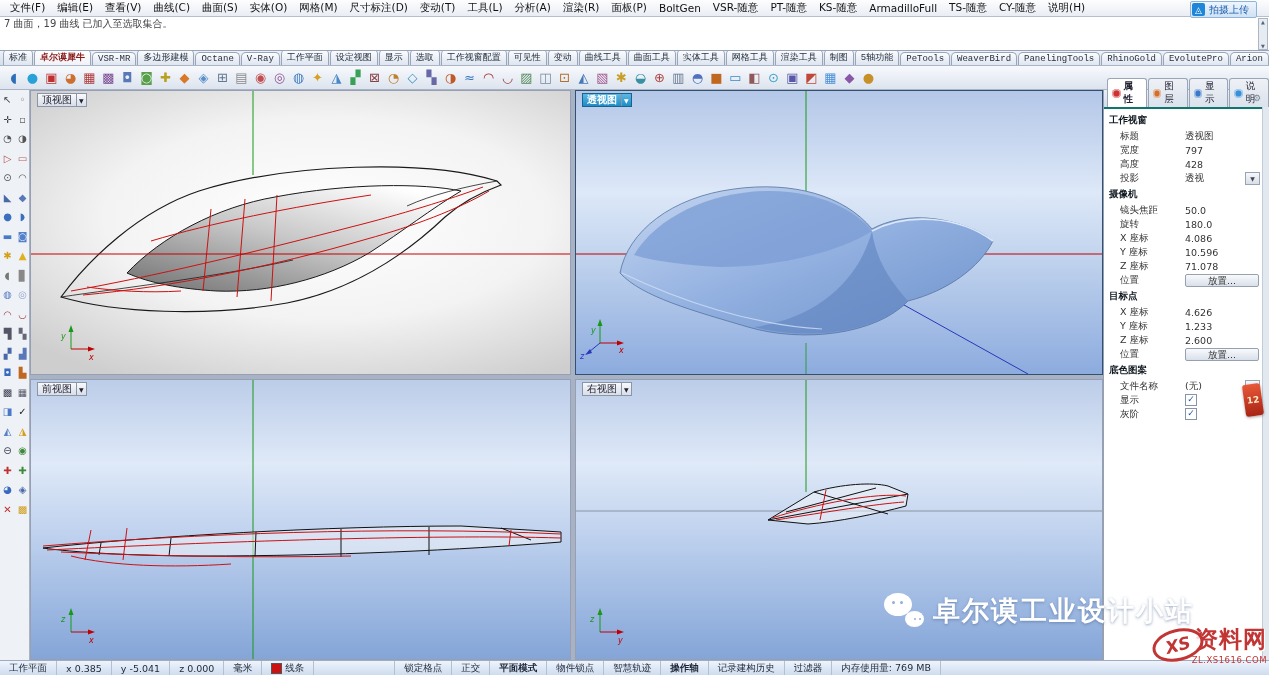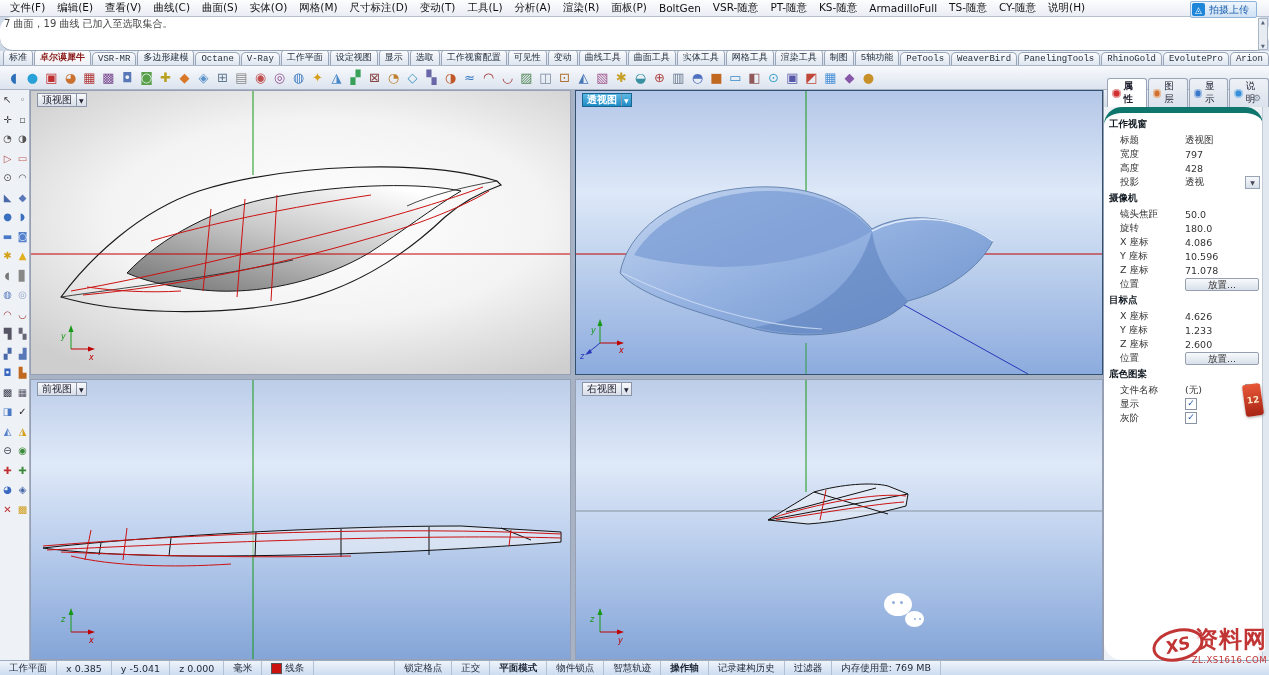--- a/index.html
+++ b/index.html
@@ -12,21 +12,21 @@
            display:flex;align-items:center;padding-left:4px;box-sizing:border-box;font-size:10.5px;}
   .menu-item{padding:8px 6px;white-space:nowrap;}
   .upload-btn{position:absolute;right:12px;top:1px;height:15px;display:flex;align-items:center;gap:4px;
               background:linear-gradient(#eef5fd,#cfe2f4);border:1px solid #8fb4da;border-radius:2px;
               padding:0 7px 0 1px;font-size:10px;color:#1a5fae;z-index:30;}
   .upload-icon{width:13px;height:13px;background:#1e86d8;border-radius:2px;color:#fff;font-size:9px;
                display:flex;align-items:center;justify-content:center;}
 
   
   .cmdarea{position:absolute;left:0;top:17px;width:100%;height:34px;background:#fff;
-           border-bottom:1px solid #96a4b6;box-sizing:border-box;padding:1px 14px 0 4px;line-height:11px;font-size:10px;border-radius:13px;}
+           border-bottom:1px solid #96a4b6;box-sizing:border-box;padding:1px 14px 0 4px;line-height:11px;font-size:10px;}
   .cmdline{white-space:nowrap;color:#444;}
   .cmdline.cmd2{color:#333;font-style:italic;}
   .cmdline.prompt{color:#1a2e9e;font-weight:bold;}
   .cursor{color:#000;font-weight:normal;}
   .cmd-scroll{position:absolute;right:1px;top:18px;width:10px;height:32px;background:#e7ecf3;border:1px solid #aab6c6;
               box-sizing:border-box;display:flex;flex-direction:column;justify-content:space-between;align-items:center;
               font-size:5px;color:#56637a;}
 
   
   .ribbon-tabs{position:absolute;left:0;top:51px;width:100%;height:15px;background:linear-gradient(#eef2f8,#d3ddeb);
@@ -68,22 +68,22 @@
   
   .rpanel{position:absolute;left:1103px;top:90px;width:166px;height:570px;background:#eef1f6;
           border-left:1px solid #96a0b2;box-sizing:border-box;}
   .ptabs{position:relative;height:17px;display:flex;align-items:flex-end;gap:1px;padding-left:3px;
          background:linear-gradient(#eaeff6,#d5deea);font-size:9.5px;color:#223;}
   .ptab{display:flex;align-items:center;gap:3px;padding:1px 4px;border:1px solid #9aa6b8;border-bottom:none;
         border-radius:3px 3px 0 0;background:linear-gradient(#eef1f6,#dbe2ec);}
   .ptab.active{background:#fff;font-weight:bold;}
   .picon{width:9px;height:9px;border-radius:50%;display:inline-block;box-shadow:inset 0 0 0 1.5px rgba(255,255,255,.55);}
   .gear{position:absolute;right:8px;top:3px;color:#7a8698;font-size:9px;}
-  .pcontent{position:absolute;left:0;top:17px;right:6px;bottom:0;background:#fff;border-top:6px solid #0f766e;
-            overflow:hidden;font-size:9.5px;color:#333;padding-top:2px;border-radius:18px;}
+  .pcontent{position:absolute;left:0;top:17px;right:6px;bottom:0;background:#fff;border-top:2px solid #0f766e;
+            overflow:hidden;font-size:9.5px;color:#333;padding-top:2px;}
   .pscroll{position:absolute;right:0;top:17px;bottom:0;width:6px;background:#e2e8f0;border-left:1px solid #c2ccd8;}
   .psec-title{font-weight:bold;color:#101820;padding:3px 4px 2px 5px;}
   .prow{display:flex;align-items:center;height:14px;padding-left:16px;}
   .plabel{width:62px;flex:none;white-space:nowrap;}
   .pvalue{flex:1;display:flex;align-items:center;padding-left:3px;min-width:0;white-space:nowrap;}
   .ddbtn{margin-left:auto;margin-right:3px;width:13px;height:11px;border:1px solid #98a4b4;
          background:linear-gradient(#f6f8fb,#d8dfe9);font-size:6px;display:flex;align-items:center;justify-content:center;color:#445;}
   .pbtn{margin-right:4px;flex:1;text-align:center;border:1px solid #96a0b0;border-radius:2px;
         background:linear-gradient(#f8fafc,#d9e0ea);padding:0 2px;height:11px;line-height:11px;}
   .fbtn{margin-left:auto;margin-right:3px;width:13px;height:11px;border:1px solid #98a4b4;text-align:center;
@@ -600,20 +600,21 @@
 
   <div class="wechat-mark">
     <span class="wx-icon">
       <span class="wx-b1"></span>
         <span class="wx-b2"></span>
       <span class="wx-e" style="left:8px;top:8px;"></span>
         <span class="wx-e" style="left:16px;top:8px;"></span>
       <span class="wx-e" style="right:10px;bottom:9px;width:2.5px;height:2.5px;"></span>
         <span class="wx-e" style="right:5px;bottom:9px;width:2.5px;height:2.5px;"></span>
     </span>
+    <span class="wechat-text">卓尔谟工业设计小站</span>
   </div>
 
   <div class="xs-mark">
     <span class="xs-oval">XS</span>
     <span class="xs-right">
       <span class="xs-name">资料网</span>
       <span class="xs-url">ZL.XS1616.COM</span>
     </span>
   </div>
 

